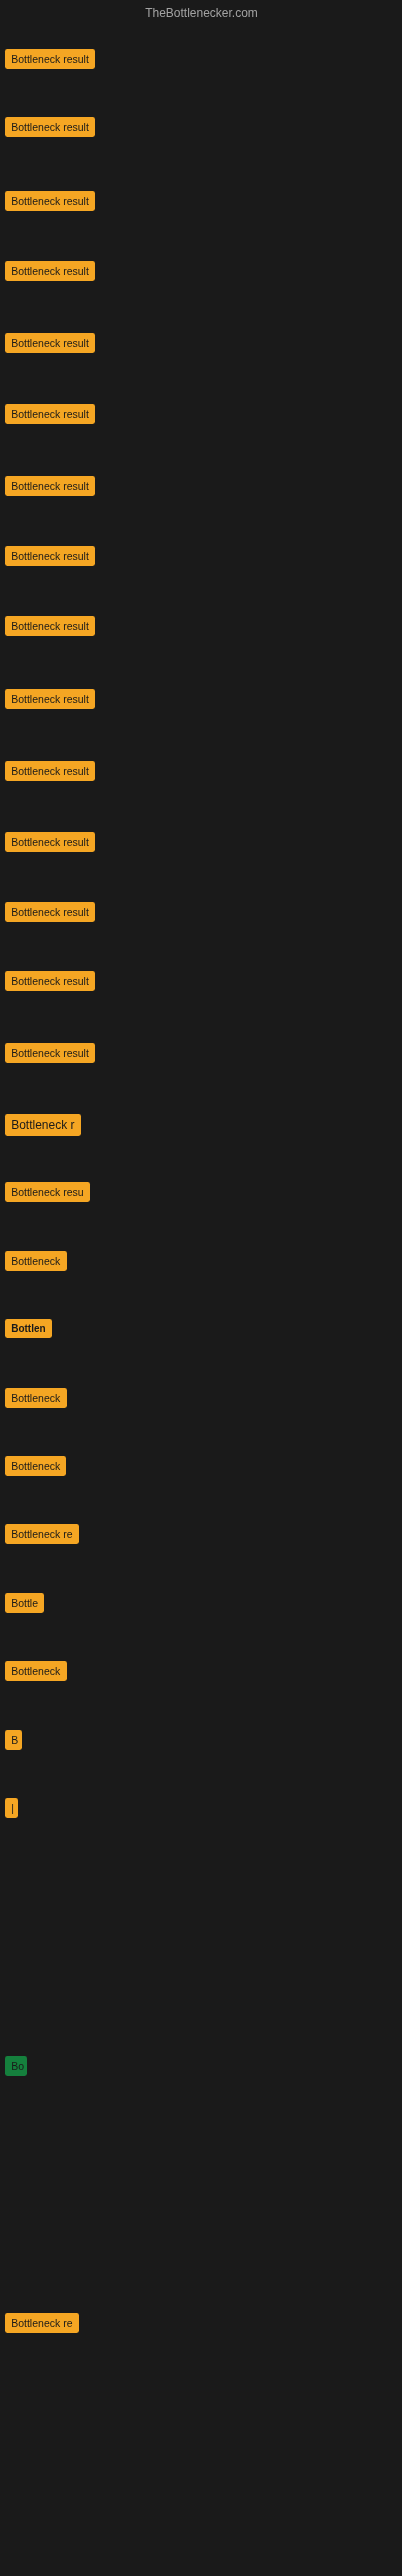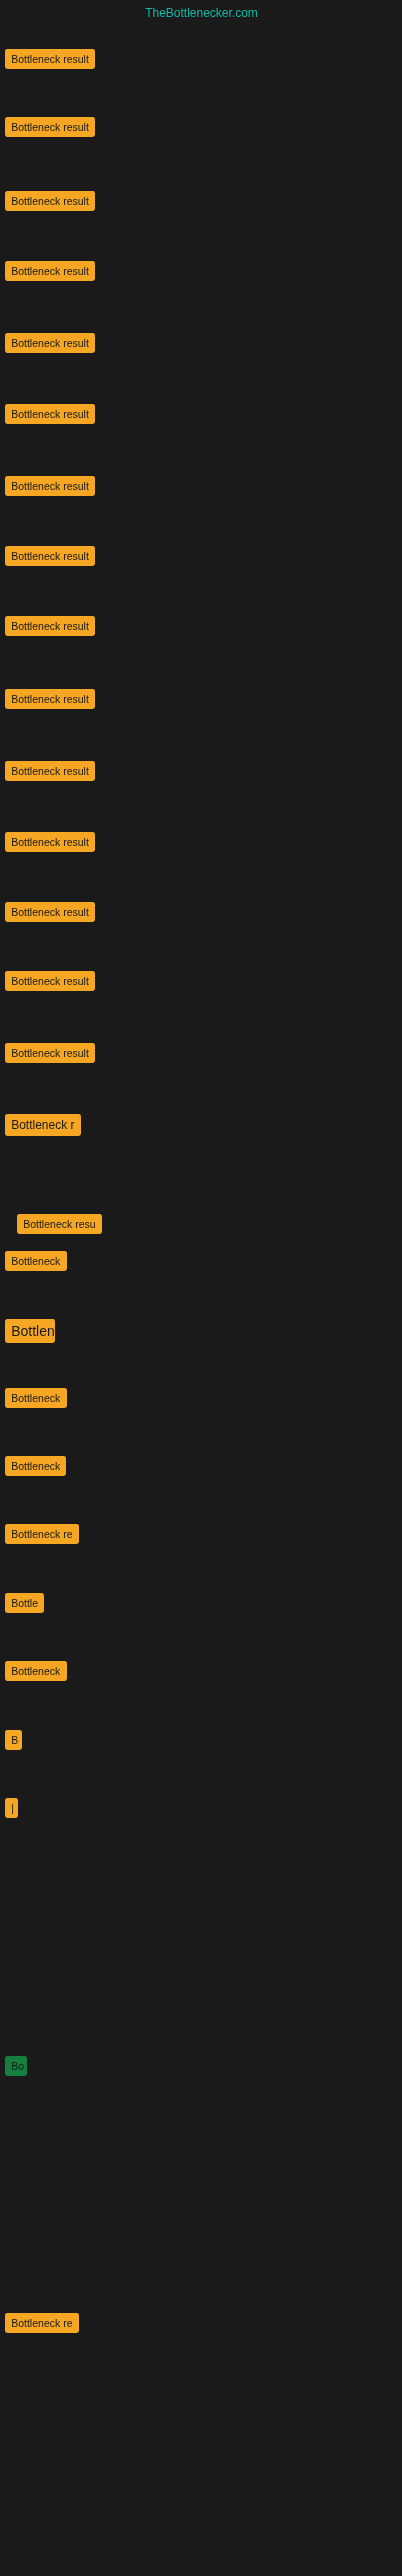--- a/index.html
+++ b/index.html
@@ -12,21 +12,21 @@
       background-color: #1a1a1a;
       width: 403px;
       min-height: 2576px;
       font-family: Arial, sans-serif;
       position: relative;
     }
 
     .site-header {
       text-align: center;
       padding: 6.4px 0 9.7px 0;
-      color: #14b8a6;
+      color: #a3a3a3;
       font-size: 12px;
       font-weight: normal;
     }
   </style>
 </head>
 <body>
 
 <div style="position: relative; width: 403px; min-height: 2576px; background: #1a1a1a;">
 
   <div class="site-header">
@@ -74,28 +74,28 @@
     </div>
     <div style="position: absolute; top: 968px; left: 0px; display: flex; align-items: center; padding: 3.2px 4.8px;">
       <div style="background-color: rgb(245, 166, 35); color: rgb(26, 26, 26); font-size: 10.5px; font-weight: 500; padding: 4px 6.4px; border-radius: 2.4px; white-space: nowrap; overflow: hidden; max-width: 97px;">Bottleneck result</div>
     </div>
     <div style="position: absolute; top: 1040px; left: 0px; display: flex; align-items: center; padding: 3.2px 4.8px;">
       <div style="background-color: rgb(245, 166, 35); color: rgb(26, 26, 26); font-size: 10.5px; font-weight: 500; padding: 4px 6.4px; border-radius: 2.4px; white-space: nowrap; overflow: hidden; max-width: 95px;">Bottleneck result</div>
     </div>
     <div style="position: absolute; top: 1111px; left: 0px; display: flex; align-items: center; padding: 3.2px 4.8px;">
       <div style="background-color: rgb(245, 166, 35); color: rgb(26, 26, 26); font-size: 12px; font-weight: 500; padding: 4px 6.4px; border-radius: 2.4px; white-space: nowrap; overflow: hidden; max-width: 76px;">Bottleneck r</div>
     </div>
-    <div style="position: absolute; top: 1179px; left: 12px; display: flex; align-items: center; padding: 3.2px 4.8px; margin-top: 32px;">
+    <div style="position: absolute; top: 1179px; left: 0px; display: flex; align-items: center; padding: 3.2px 4.8px;">
       <div style="background-color: rgb(245, 166, 35); color: rgb(26, 26, 26); font-size: 10.5px; font-weight: 500; padding: 4px 6.4px; border-radius: 2.4px; white-space: nowrap; overflow: hidden; max-width: 85px;">Bottleneck resu</div>
     </div>
     <div style="position: absolute; top: 1248px; left: 0px; display: flex; align-items: center; padding: 3.2px 4.8px;">
       <div style="background-color: rgb(245, 166, 35); color: rgb(26, 26, 26); font-size: 10.5px; font-weight: 500; padding: 4px 6.4px; border-radius: 2.4px; white-space: nowrap; overflow: hidden; max-width: 66px;">Bottleneck</div>
     </div>
     <div style="position: absolute; top: 1316px; left: 0px; display: flex; align-items: center; padding: 3.2px 4.8px;">
-      <div style="background-color: rgb(245, 166, 35); color: rgb(26, 26, 26); font-size: 14px; font-weight: 400; padding: 4px 6.4px; border-radius: 2.4px; white-space: nowrap; overflow: hidden; max-width: 50px;">Bottlen</div>
+      <div style="background-color: rgb(245, 166, 35); color: rgb(26, 26, 26); font-size: 10px; font-weight: 700; padding: 4px 6.4px; border-radius: 2.4px; white-space: nowrap; overflow: hidden; max-width: 50px;">Bottlen</div>
     </div>
     <div style="position: absolute; top: 1385px; left: 0px; display: flex; align-items: center; padding: 3.2px 4.8px;">
       <div style="background-color: rgb(245, 166, 35); color: rgb(26, 26, 26); font-size: 10.5px; font-weight: 500; padding: 4px 6.4px; border-radius: 2.4px; white-space: nowrap; overflow: hidden; max-width: 66px;">Bottleneck</div>
     </div>
     <div style="position: absolute; top: 1453px; left: 0px; display: flex; align-items: center; padding: 3.2px 4.8px;">
       <div style="background-color: rgb(245, 166, 35); color: rgb(26, 26, 26); font-size: 10.5px; font-weight: 500; padding: 4px 6.4px; border-radius: 2.4px; white-space: nowrap; overflow: hidden; max-width: 61px;">Bottleneck</div>
     </div>
     <div style="position: absolute; top: 1521px; left: 0px; display: flex; align-items: center; padding: 3.2px 4.8px;">
       <div style="background-color: rgb(245, 166, 35); color: rgb(26, 26, 26); font-size: 10.5px; font-weight: 500; padding: 4px 6.4px; border-radius: 2.4px; white-space: nowrap; overflow: hidden; max-width: 81px;">Bottleneck re</div>
     </div>

